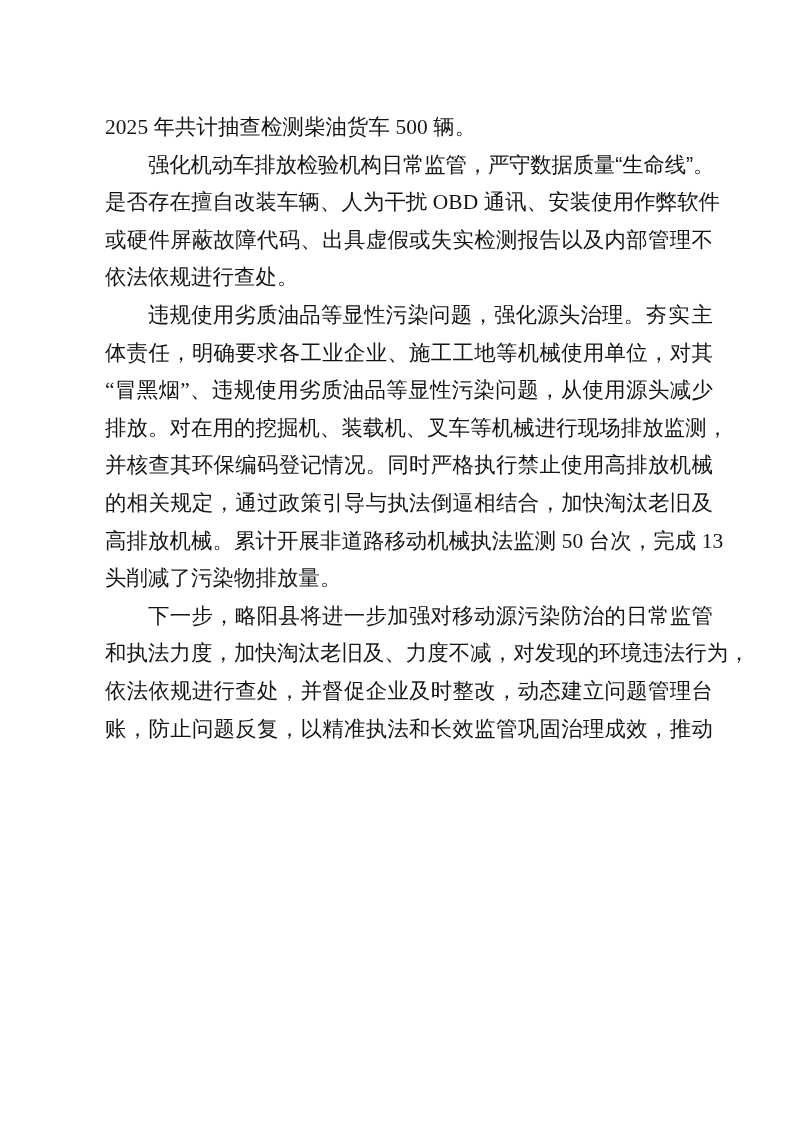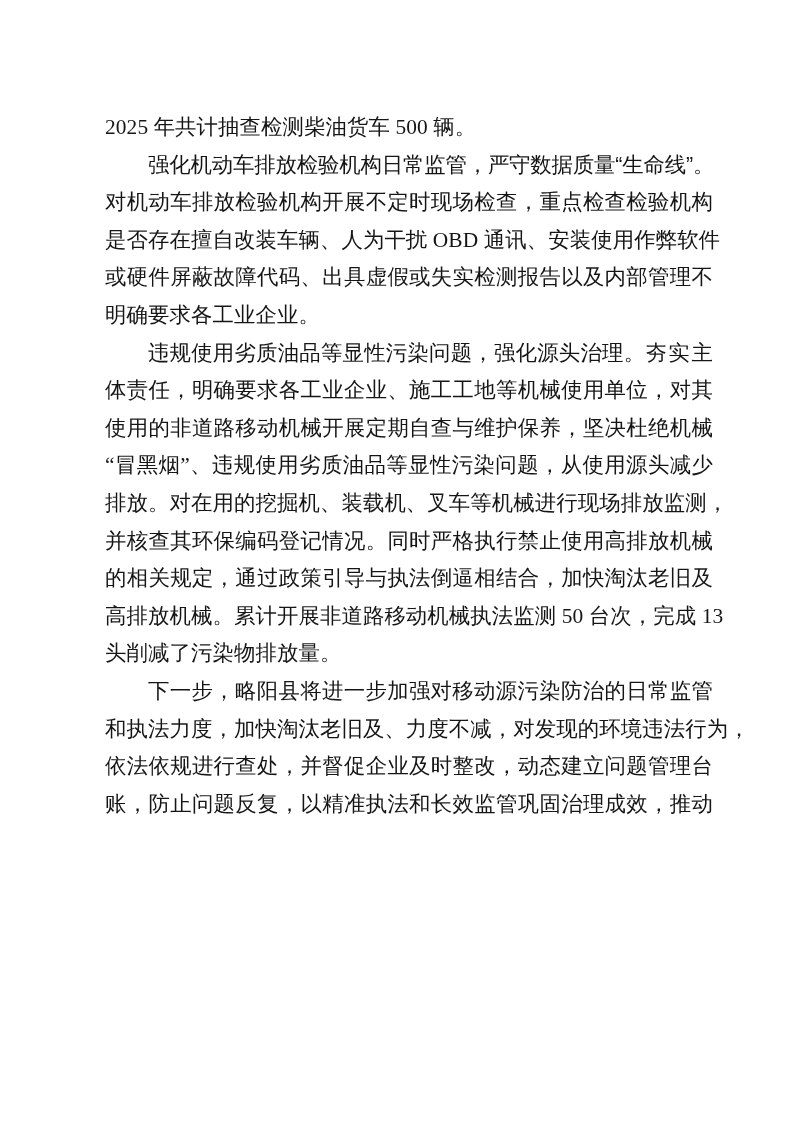--- a/index.html
+++ b/index.html
@@ -52,29 +52,27 @@
 </head>
 <body>
 
 <div class="page">
   <div class="doc-body">
       <div class="paragraph">
         <div class="text-line"><span class="run">2025 年共计抽查检测柴油货车 500 辆。</span></div>
       </div>
       <div class="paragraph">
         <div class="text-line justify indent"><span class="run bold">强化机动车排放检验机构日常监管，严守数据质量“生命线”。</span></div>
-        <div class="text-line justify"><span class="run">对机动车排放检验机构开展不定时现场检查，重点检查检验机构</span></div>
         <div class="text-line justify"><span class="run">是否存在擅自改装车辆、人为干扰 OBD 通讯、安装使用作弊软件</span></div>
         <div class="text-line justify"><span class="run">或硬件屏蔽故障代码、出具虚假或失实检测报告以及内部管理不</span></div>
-        <div class="text-line"><span class="run">明确要求各工业企业。</span></div>
+        <div class="text-line"><span class="run">依法依规进行查处。</span></div>
       </div>
       <div class="paragraph">
         <div class="text-line justify indent"><span class="run bold">违规使用劣质油品等显性污染问题，强化源头治理。</span><span class="run">夯实主</span></div>
         <div class="text-line justify"><span class="run">体责任，明确要求各工业企业、施工工地等机械使用单位，对其</span></div>
-        <div class="text-line justify"><span class="run">使用的非道路移动机械开展定期自查与维护保养，坚决杜绝机械</span></div>
         <div class="text-line justify"><span class="run">“冒黑烟”、违规使用劣质油品等显性污染问题，从使用源头减少</span></div>
         <div class="text-line justify"><span class="run">排放。对在用的挖掘机、装载机、叉车等机械进行现场排放监测，</span></div>
         <div class="text-line justify"><span class="run">并核查其环保编码登记情况。同时严格执行禁止使用高排放机械</span></div>
         <div class="text-line justify"><span class="run">的相关规定，通过政策引导与执法倒逼相结合，加快淘汰老旧及</span></div>
         <div class="text-line justify"><span class="run">高排放机械。累计开展非道路移动机械执法监测 50 台次，完成 13</span></div>
         <div class="text-line"><span class="run">头削减了污染物排放量。</span></div>
       </div>
       <div class="paragraph">
         <div class="text-line justify indent"><span class="run">下一步，略阳县将进一步加强对移动源污染防治的日常监管</span></div>
         <div class="text-line justify"><span class="run">和执法力度，加快淘汰老旧及、力度不减，对发现的环境违法行为，</span></div>

